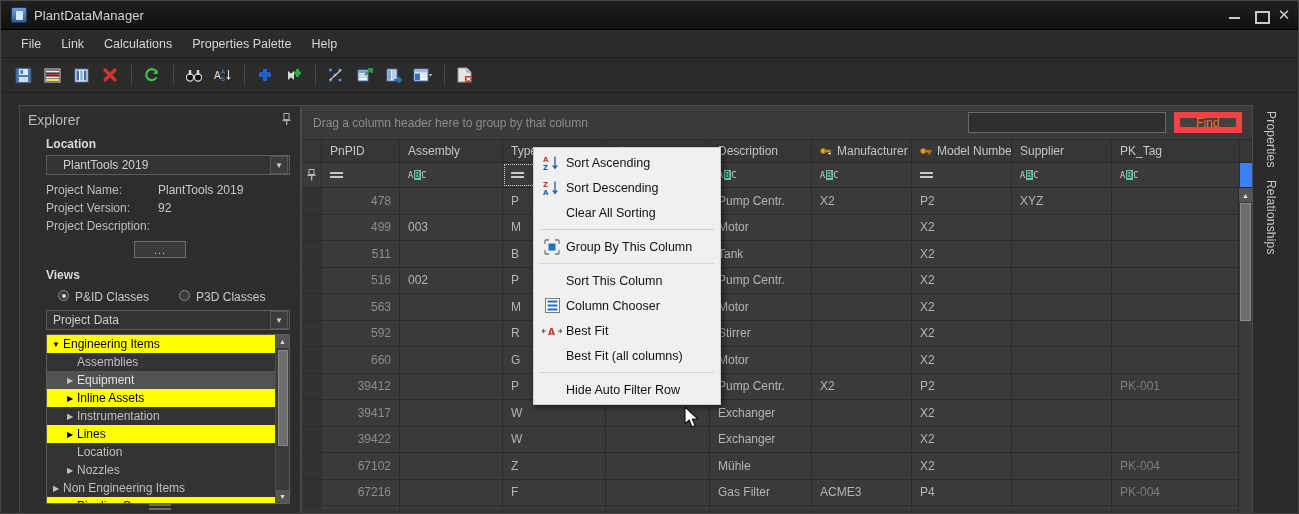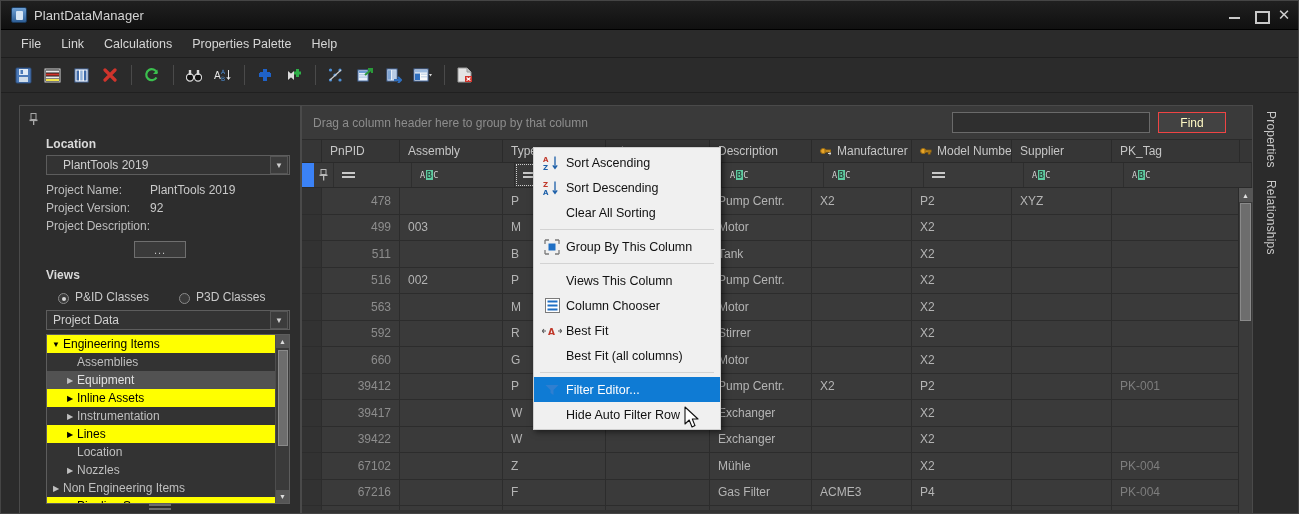--- a/index.html
+++ b/index.html
@@ -84,30 +84,30 @@
   .section-label { color:#d9d9d9; font-size:12px; font-weight:bold; padding:3px 0 4px 26px; }
   .combo {
     margin:0 10px 0 26px; height:20px; background:#333; border:1px solid #5d5d5d;
     display:flex; align-items:center; color:#cfcfcf; font-size:12px;
   }
   .combo-text { flex:1; padding-left:16px; }
   .combo-arrow {
     width:18px; height:18px; margin-right:1px; background:#3c3c3c; border:1px solid #555;
     display:flex; align-items:center; justify-content:center; font-size:8px; color:#cfcfcf;
   }
-  .kv { display:flex; font-size:12px; color:#bdbdbd; padding:2px 1px 2px 26px; }
+  .kv { display:flex; font-size:12px; color:#bdbdbd; padding:2px 1px 2px 26px;gap:8px; }
   .kv-key { width:104px; }
   .kv-val { color:#c9c9c9; }
   #desc-btn {
     width:52px; height:17px; margin:6px auto 0 auto; background:#3a3a3a;
     border:1px solid #6f6f6f; color:#c6c6c6; font-size:11px;
     display:flex; align-items:center; justify-content:center; letter-spacing:1px;
   }
   .radio-row { display:flex; align-items:center; padding:4px 0 6px 38px; font-size:12px; color:#c9c9c9; }
-  .radio { display:flex; align-items:flex-end; margin-right:30px; }
+  .radio { display:flex; align-items:flex-start; margin-right:30px; }
   .radio-dot {
     width:11px; height:11px; border-radius:50%; border:1px solid #8a8a8a;
     background:#3a3a3a; margin-right:6px; position:relative;
   }
   .radio-dot.on::after {
     content:""; position:absolute; left:2.5px; top:2.5px; width:4px; height:4px;
     border-radius:50%; background:#d8d8d8;
   }
   
   #tree-wrap {
@@ -146,38 +146,38 @@
   #group-panel {
     height:34px; background:#3a3a3a; border-bottom:1px solid #2a2a2a;
     display:flex; align-items:center; padding:0 6px;
   }
   #group-hint { color:#8d8d8d; font-size:12px; padding-left:5px; flex:1; }
   #search-box {
     width:198px; height:21px; background:#2f2f2f; border:1px solid #6a6a6a;
     color:#8a8a8a; font-size:12px; padding:0 6px; line-height:19px;
   }
   #find-btn {
-    width:68px; height:21px; margin-left:8px; margin-right:20px;
-    background:#424242; border:1px solid #ef4444; color:#fef9c3; font-size:12px;
+    width:68px; height:21px; margin-left:8px; margin-right:4px;
+    background:#424242; border:6px solid #ef4444; color:#f97316; font-size:12px;
     display:flex; align-items:center; justify-content:center;
   }
 
   
   .row { display:flex; }
   #hdr-row { height:23px; background:#363636; border-bottom:1px solid #2a2a2a; }
   .hcell {
     border-right:1px solid #2a2a2a; color:#c6c6c6; font-size:12px;
     display:flex; align-items:center; padding-left:8px; height:100%;
     background:#363636; overflow:hidden; white-space:nowrap;
   }
   .hcell .sort-asc { margin-left:auto; margin-right:8px; font-size:8px; color:#bdbdbd; }
   .hicon { margin-right:5px; display:inline-flex; }
 
   
-  #filt-row { height:25px; background:#3b82f6; border-bottom:1px solid #2a2a2a;padding-left:12px; }
+  #filt-row { height:25px; background:#3b82f6; border-bottom:1px solid #2a2a2a; }
   .fcell {
     border-right:1px solid #2e2e2e; height:100%;
     display:flex; align-items:center; padding-left:8px; background:#3a3a3a;
   }
   .fcell.focus { outline:1px dotted #cfcfcf; outline-offset:-2px; }
   .eq { width:13px; height:8px; position:relative; }
   .eq::before, .eq::after {
     content:""; position:absolute; left:0; width:13px; height:2px; background:#c8c8c8;
   }
   .eq::before { top:1px; } .eq::after { top:5px; }
@@ -372,20 +372,21 @@
           <path d="M1 1 L10 1 L14 5 L14 15 L1 15 Z" fill="#e4e4e4" stroke="#9a9a9a"></path>
           <path d="M10 1 L10 5 L14 5" fill="#c6c6c6" stroke="#9a9a9a"></path>
           <rect x="8" y="9" width="7" height="6" fill="#d0342c"></rect>
           <path d="M9.6 10.5 L13.4 13.6 M13.4 10.5 L9.6 13.6" stroke="#fff" stroke-width="1.2"></path>
         </svg>
     </div>
   </div>
 
   <div id="explorer">
     <div id="explorer-header">
+      <div id="explorer-title">Explorer</div>
       <div id="pin-icon">
         <svg width="11" height="12" viewBox="0 0 11 12">
             <rect x="3" y="0.5" width="5" height="6" fill="none" stroke="#a8a8a8"></rect>
             <rect x="1.5" y="6.5" width="8" height="1.6" fill="#a8a8a8"></rect>
             <rect x="5" y="8" width="1.3" height="4" fill="#a8a8a8"></rect>
           </svg>
       </div>
     </div>
 
     <div class="section-label">Location</div>
@@ -762,21 +763,21 @@
         <svg width="16" height="16" viewBox="0 0 16 16">
             <path d="M1 1 L5 1 M1 1 L1 5 M15 1 L11 1 M15 1 L15 5 M1 15 L5 15 M1 15 L1 11 M15 15 L11 15 M15 15 L15 11" stroke="#7a7a7a" stroke-width="1.3" fill="none"></path>
             <rect x="4.5" y="4.5" width="7" height="7" fill="#1f6fc4"></rect>
           </svg>
       </span>
       <span>Group By This Column</span>
     </div>
     <div class="ctx-sep"></div>
     <div class="ctx-item">
       <span class="ctx-ico"></span>
-      <span>Views This Column</span>
+      <span>Sort This Column</span>
     </div>
     <div class="ctx-item">
       <span class="ctx-ico">
         <svg width="15" height="15" viewBox="0 0 15 15">
             <rect x="0.5" y="0.5" width="14" height="14" fill="#fff" stroke="#7a7a7a"></rect>
             <rect x="2.5" y="2.5" width="10" height="2" fill="#1f6fc4"></rect>
             <rect x="2.5" y="6.5" width="10" height="2" fill="#1f6fc4"></rect>
             <rect x="2.5" y="10.5" width="10" height="2" fill="#1f6fc4"></rect>
           </svg>
       </span>
@@ -790,28 +791,20 @@
             <text x="6" y="10" font-size="9" font-family="DejaVu Sans" font-weight="bold" fill="#c0392b">A</text>
           </svg>
       </span>
       <span>Best Fit</span>
     </div>
     <div class="ctx-item">
       <span class="ctx-ico"></span>
       <span>Best Fit (all columns)</span>
     </div>
     <div class="ctx-sep"></div>
-    <div class="ctx-item sel">
-      <span class="ctx-ico">
-        <svg width="14" height="12" viewBox="0 0 14 12">
-            <path d="M0.5 1 L13.5 1 L8.5 6 L8.5 11 L5.5 9 L5.5 6 Z" fill="#2f7fd0"></path>
-          </svg>
-      </span>
-      <span>Filter Editor...</span>
-    </div>
     <div class="ctx-item">
       <span class="ctx-ico"></span>
       <span>Hide Auto Filter Row</span>
     </div>
   </div>
 
   <div id="cursor">
     <svg width="17" height="24" viewBox="0 0 17 24">
       <path d="M1 1 L1 18 L5.2 14 L8 21 L11 19.6 L8.3 13 L14 13 Z" fill="#fff" stroke="#111" stroke-width="1.1" stroke-linejoin="round"></path>
     </svg>

